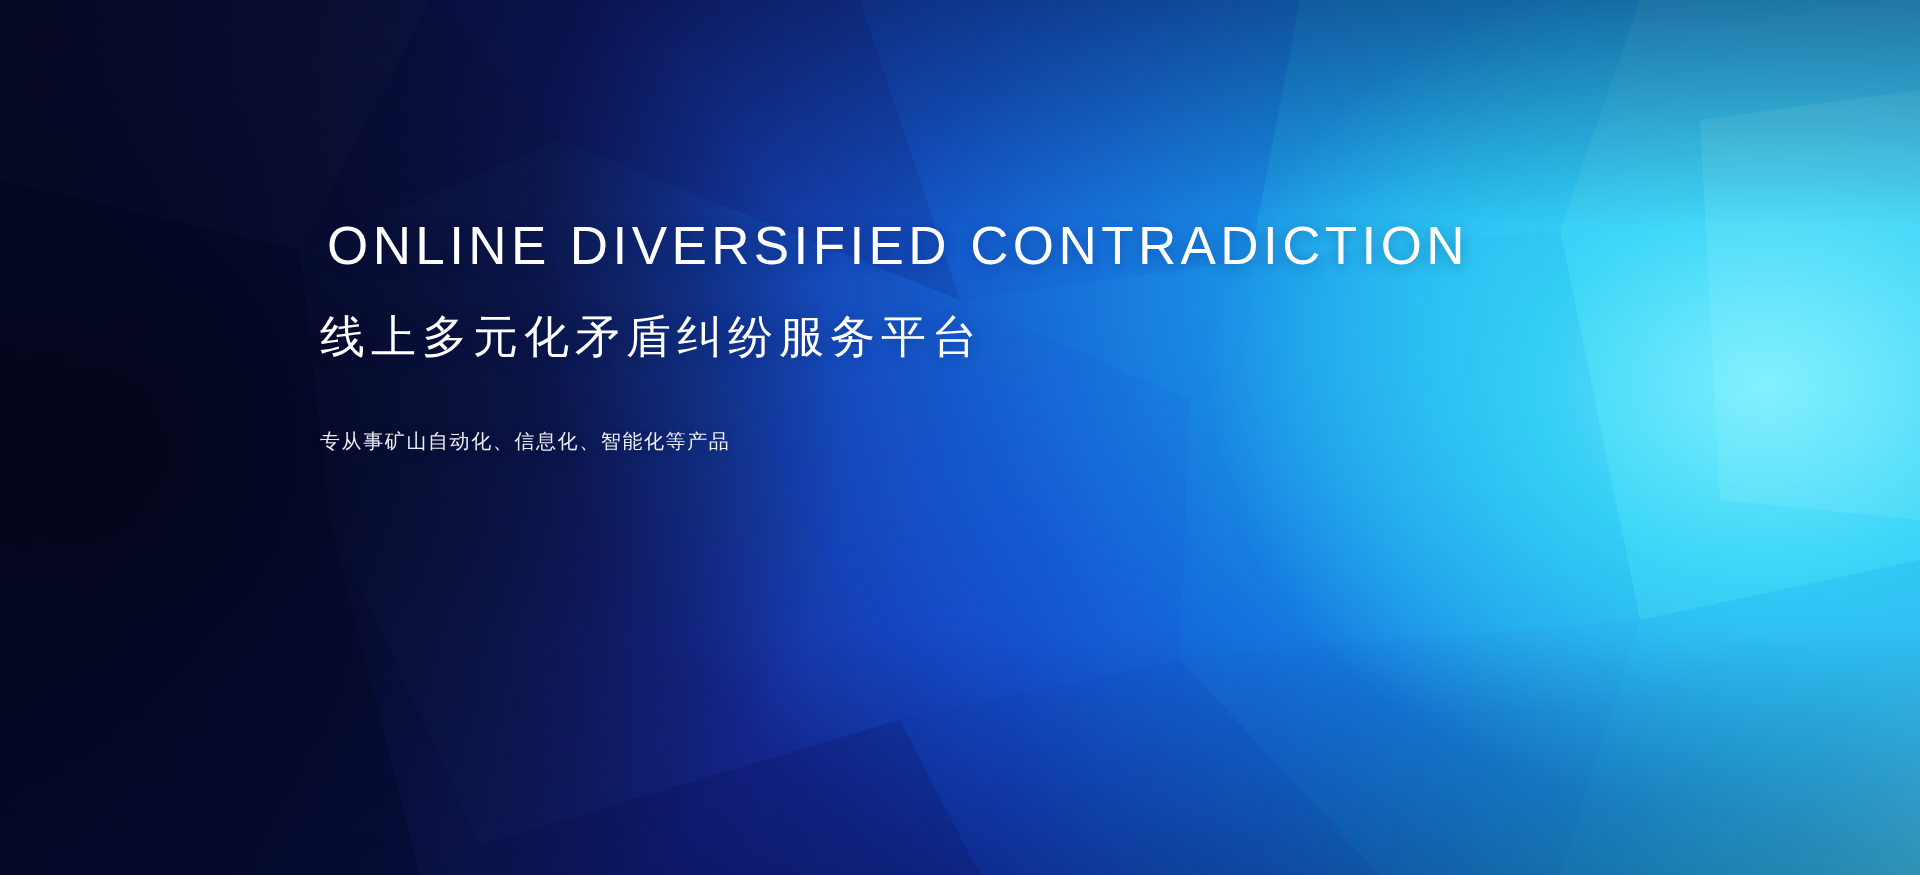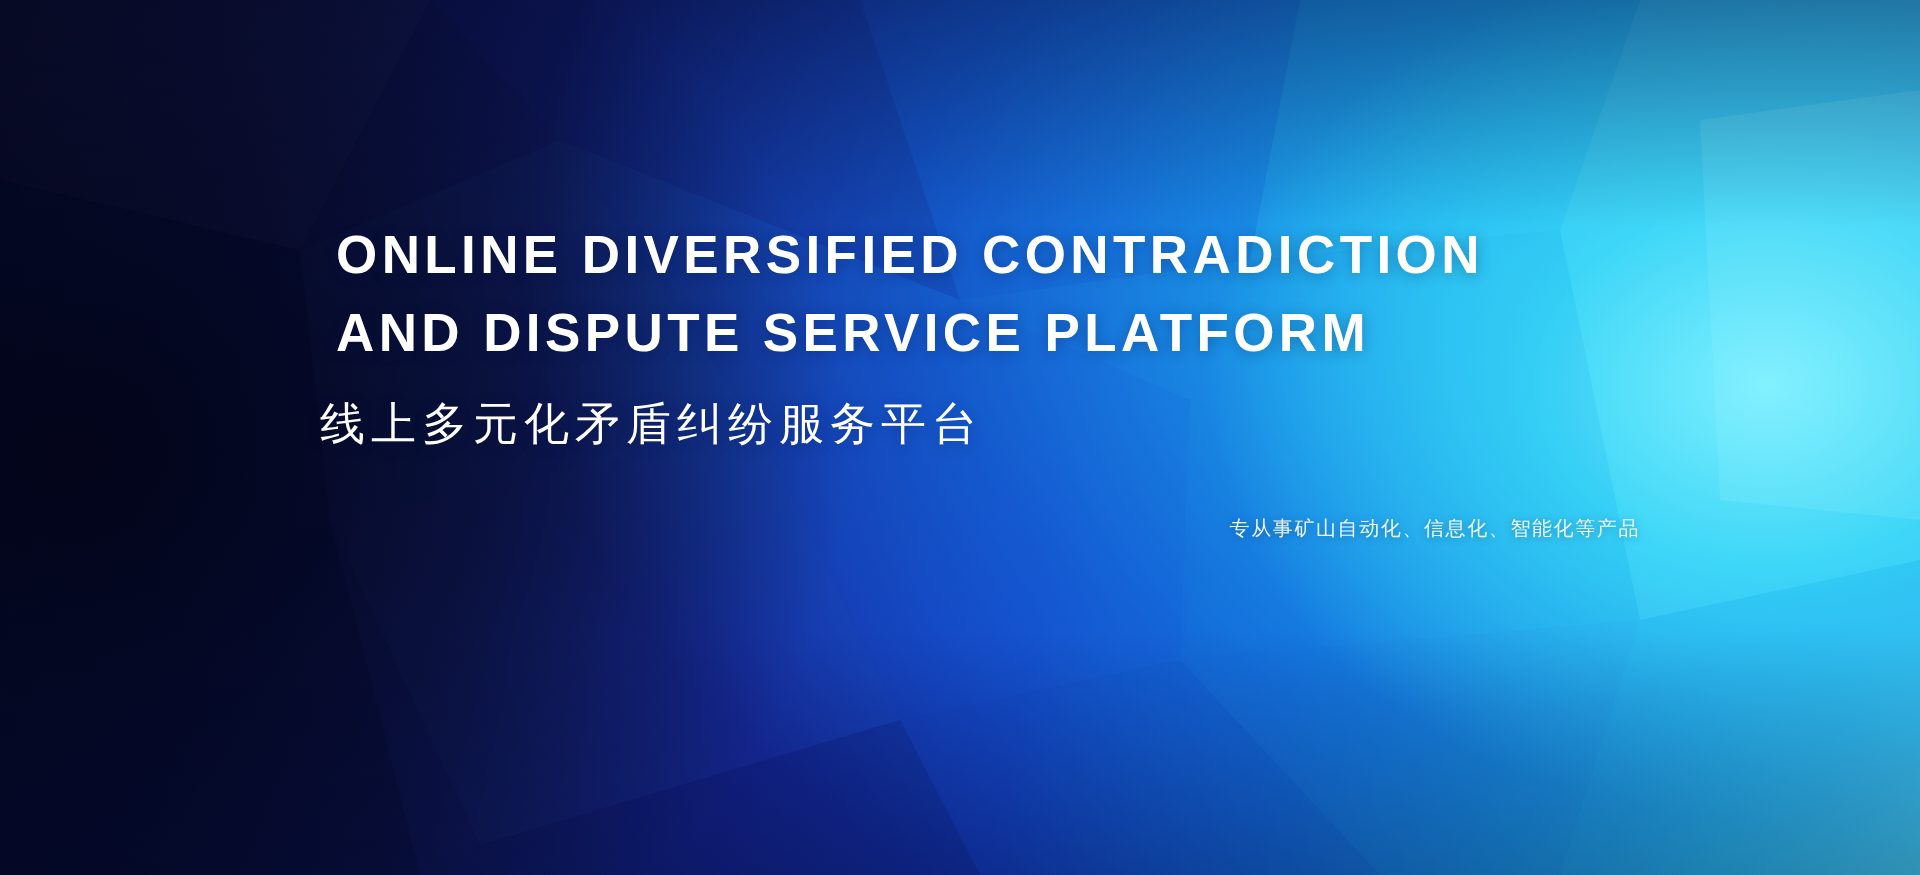--- a/index.html
+++ b/index.html
@@ -48,39 +48,38 @@
   #content {
     position: absolute;
     left: 320px;
     top: 208px;
     width: 1320px;
   }
   .headline {
     color: #ffffff;
     font-size: 53px;
     line-height: 62px;
-    font-weight: 700;
+    font-weight: 400;
     letter-spacing: 4.4px;
-    margin: 16px;
+    margin: 7px;
     white-space: nowrap;
     text-shadow: 0 2px 14px rgba(0,20,70,0.32);
   }
   #sub-cn {
     color: #ffffff;
     font-size: 45px;
     line-height: 56px;
     font-weight: 400;
     letter-spacing: 6px;
     margin: 32px 0 0 0;
     white-space: nowrap;
     text-shadow: 0 2px 14px rgba(0,20,70,0.30);
   }
   #desc {
     margin: 56px 0 0 0;
-    text-align: right;
   }
   .desc-line {
     color: rgba(255,255,255,0.93);
     font-size: 20px;
     line-height: 40px;
     font-weight: 400;
     letter-spacing: 1.6px;
     white-space: nowrap;
     text-shadow: 0 1px 8px rgba(0,20,70,0.35);
   }
@@ -110,20 +109,19 @@
       <polygon points="1250,260 1560,230 1640,620 1180,660" fill="#188fe4" opacity="0.07"></polygon>
       <polygon points="980,875 900,720 1180,660 1380,875" fill="#1044c0" opacity="0.16"></polygon>
       <polygon points="1380,875 1180,660 1640,620 1560,875" fill="#1b7ad8" opacity="0.1"></polygon>
       <polygon points="1700,120 1920,90 1920,520 1720,500" fill="#aaf6ff" opacity="0.14"></polygon>
     </svg>
 
   <div id="bg-vignette" class="bg-layer"></div>
 
   <div id="content">
     <h1 class="headline">ONLINE DIVERSIFIED CONTRADICTION</h1>
-    <h1 class="headline">AND DISPUTE SERVICE PLATFORM</h1>
     <h2 id="sub-cn">线上多元化矛盾纠纷服务平台</h2>
     <div id="desc">
       <div class="desc-line">专从事矿山自动化、信息化、智能化等产品</div>
     </div>
   </div>
 
 </div>
 
 </body></html>

